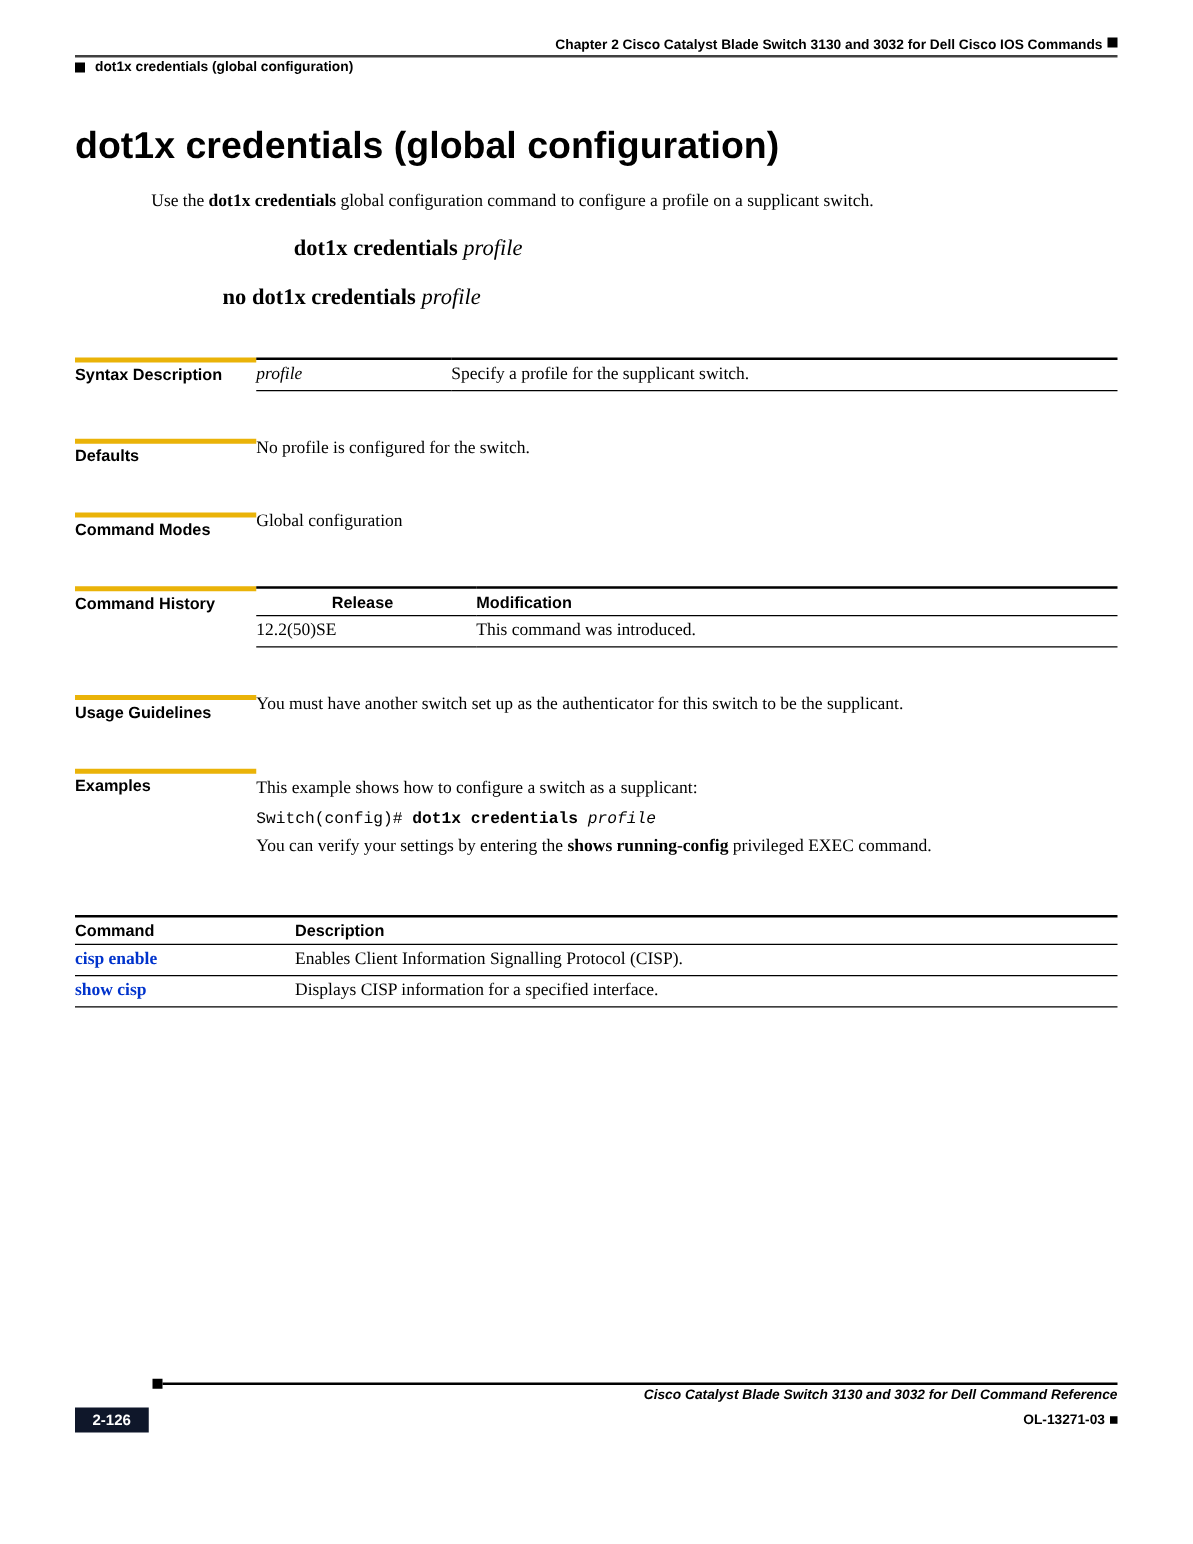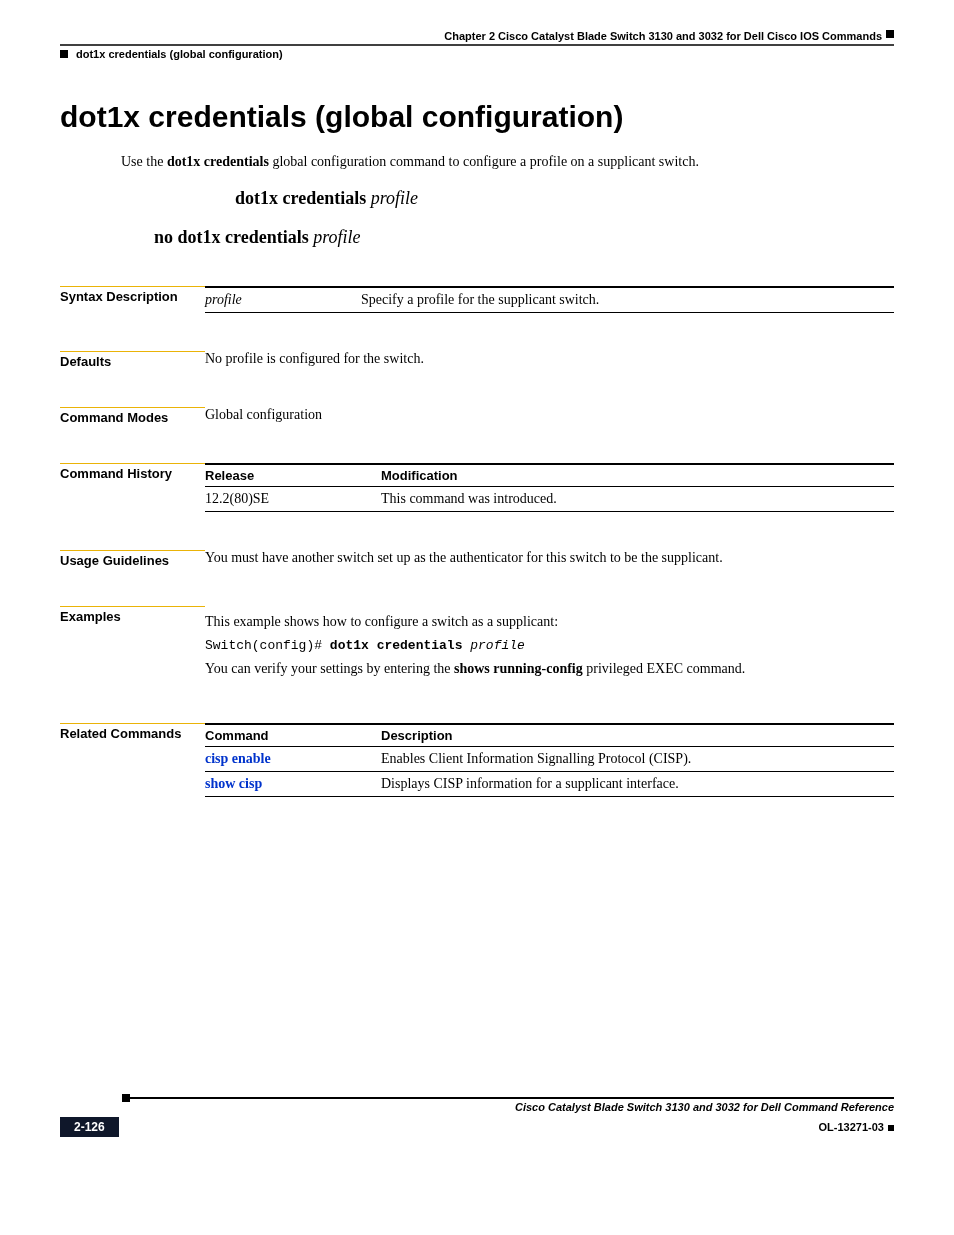--- a/index.html
+++ b/index.html
@@ -60,21 +60,21 @@
   .section {
     display:flex;
     margin-top: 38px;
   }
   .section-label {
     width: 145px;
     flex: 0 0 145px;
     font-family: Arial, Helvetica, sans-serif;
     font-weight: bold;
     font-size: 13px;
-    border-top: 1px solid #eab308;
+    border-top: 4px solid #eab308;
     padding-top: 2px;
   }
   .section-body {
     flex: 1;
     font-size: 14px;
   }
   .tbl {
     width:100%;
     border-collapse: collapse;
   }
@@ -163,21 +163,21 @@
 
   <h1 class="title">dot1x credentials (global configuration)</h1>
 
   <p class="intro">
     <span>Use the </span><span class="bold">dot1x credentials</span><span> global configuration command to configure a profile on a supplicant switch.</span>
   </p>
 
   <p class="syntax-line">
     <span class="bold">dot1x credentials </span><span class="italic">profile</span>
   </p>
-  <p class="syntax-line" style="margin-left:94px;">
+  <p class="syntax-line" style="margin-left:118px;">
     <span class="bold">no dot1x credentials </span><span class="italic">profile</span>
   </p>
 
   <div class="section">
     <div class="section-label">Syntax Description</div>
     <div class="section-body">
       <table class="tbl syntax">
         <tbody>
             <tr>
           <td style="width:150px;" class="italic">profile</td>
@@ -197,25 +197,25 @@
     <div class="section-label">Command Modes</div>
     <div class="section-body">Global configuration</div>
   </div>
 
   <div class="section">
     <div class="section-label">Command History</div>
     <div class="section-body">
       <table class="tbl">
         <tbody>
             <tr>
-          <th style="width:170px;">Release</th>
+          <th style="width:170px;text-align:center;">Release</th>
           <th>Modification</th>
         </tr>
         <tr>
-          <td>12.2(80)SE</td>
+          <td>12.2(50)SE</td>
           <td>This command was introduced.</td>
         </tr>
       </tbody>
         </table>
     </div>
   </div>
 
   <div class="section">
     <div class="section-label">Usage Guidelines</div>
     <div class="section-body">You must have another switch set up as the authenticator for this switch to be the supplicant.</div>
@@ -228,35 +228,34 @@
       <p class="code">
         <span>Switch(config)# </span><span class="bold">dot1x credentials </span><span class="italic">profile</span>
       </p>
       <p>
         <span>You can verify your settings by entering the </span><span class="bold">shows running-config</span><span> privileged EXEC command.</span>
       </p>
     </div>
   </div>
 
   <div class="section">
-    <div class="section-label">Related Commands</div>
     <div class="section-body">
       <table class="tbl">
         <tbody>
             <tr>
           <th style="width:170px;">Command</th>
           <th>Description</th>
         </tr>
         <tr>
           <td><span class="link">cisp enable</span></td>
           <td>Enables Client Information Signalling Protocol (CISP).</td>
         </tr>
         <tr>
           <td><span class="link">show cisp</span></td>
-          <td>Displays CISP information for a supplicant interface.</td>
+          <td>Displays CISP information for a specified interface.</td>
         </tr>
       </tbody>
         </table>
     </div>
   </div>
 
   <div class="footer">
     <div class="footer-rule">
       <span class="footer-block-left"></span>
     </div>

